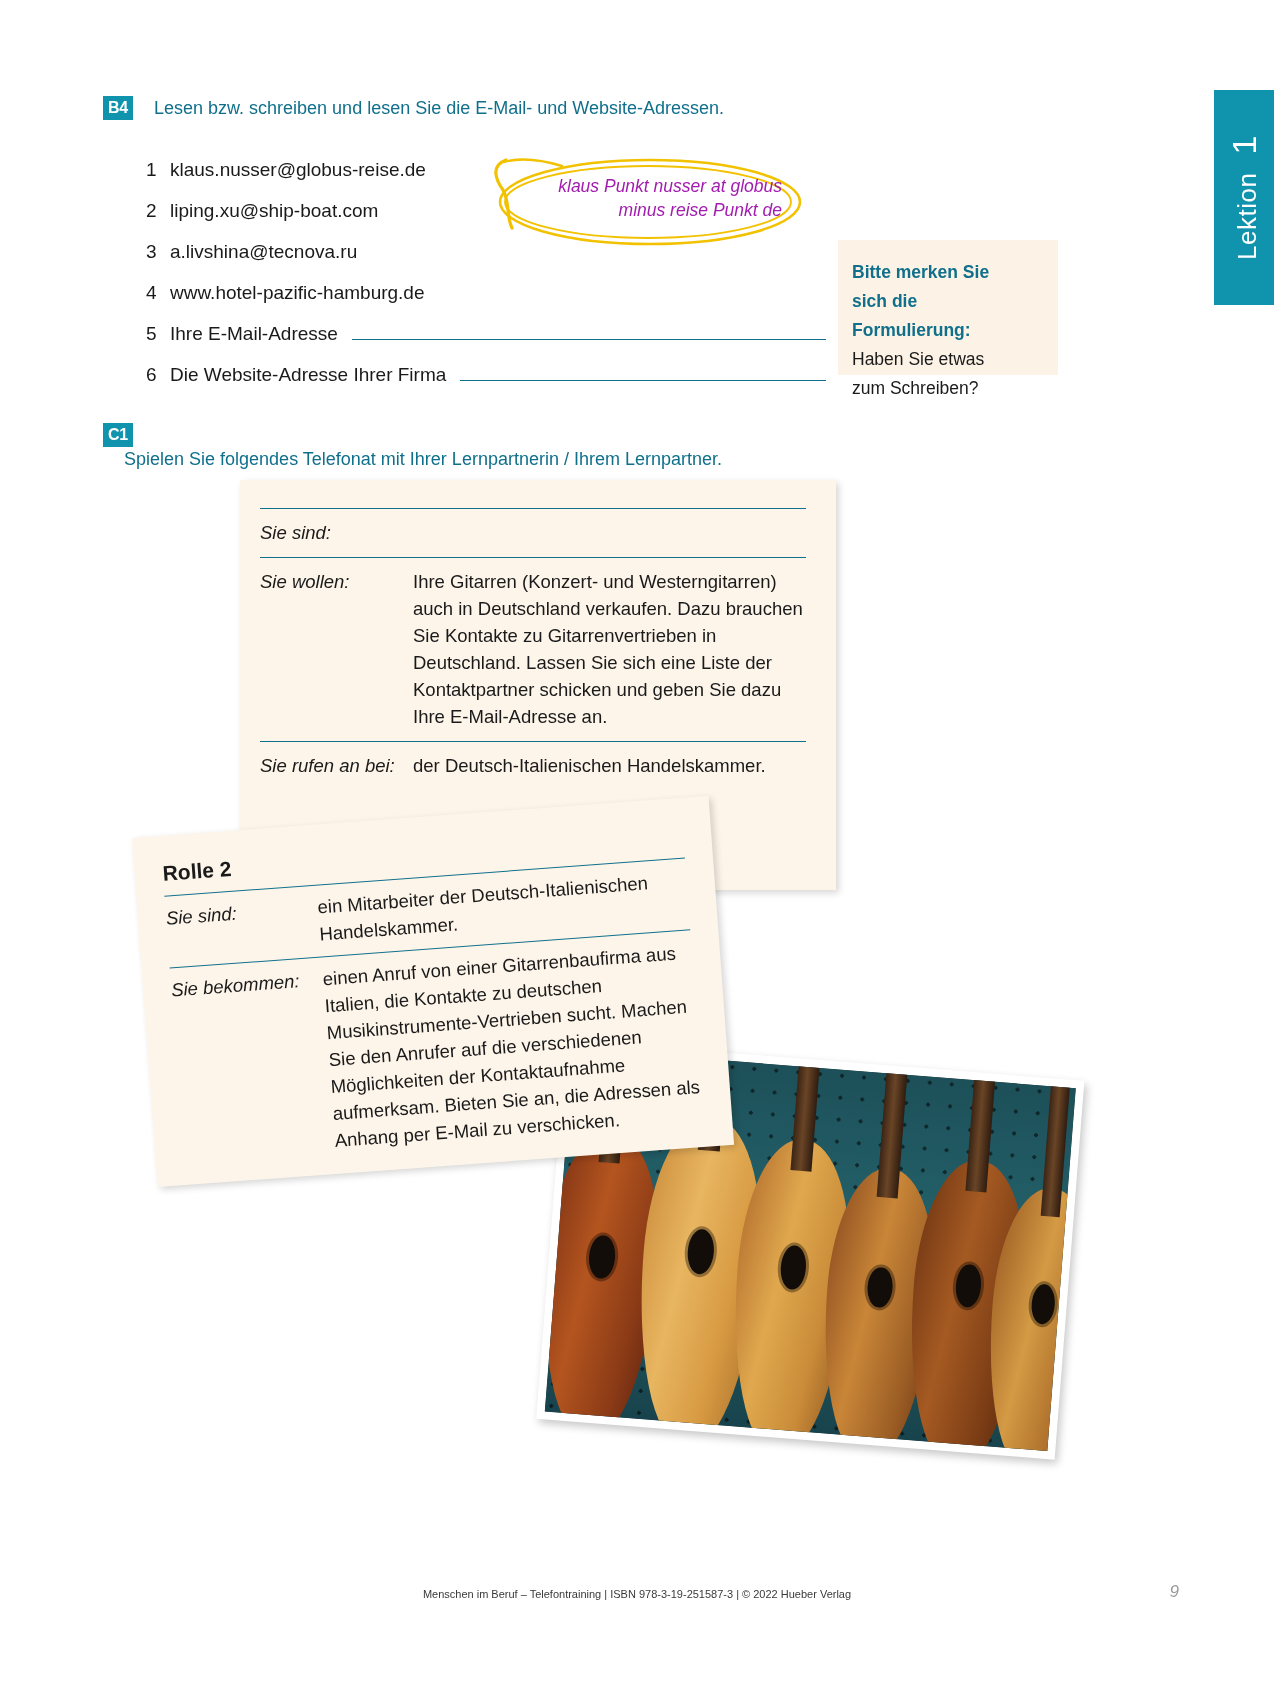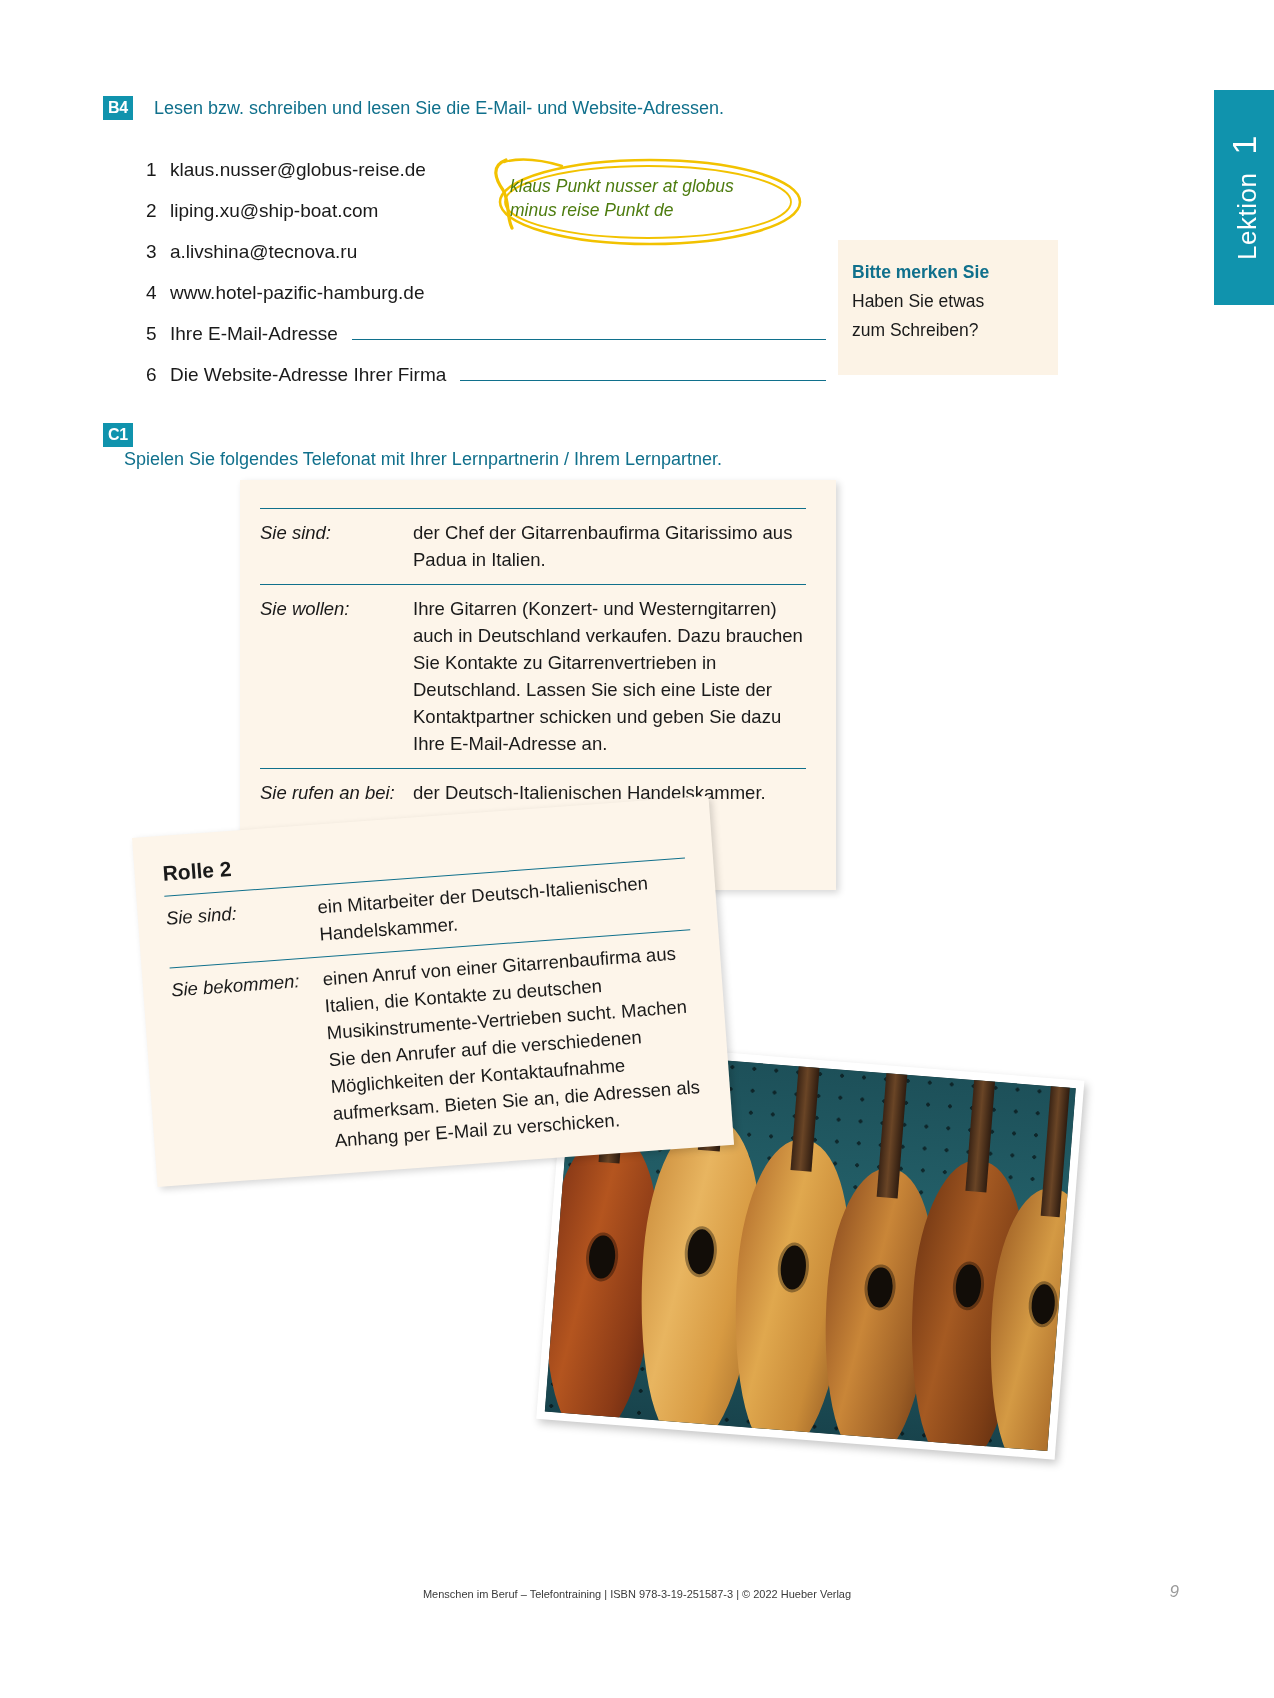--- a/index.html
+++ b/index.html
@@ -99,24 +99,24 @@
     top: 150px;
     width: 350px;
     height: 100px;
   }
   .bubble-wrap svg { position: absolute; inset: 0; }
   .bubble-text {
     position: absolute;
     left: 40px;
     top: 24px;
     width: 272px;
-    text-align: left;
+    text-align: right;
     font-size: 17.5px;
     font-style: italic;
-    color: #4d7c0f;
+    color: #a21caf;
     line-height: 24px;
   }
 
   
   .merken-box {
     position: absolute;
     left: 838px;
     top: 240px;
     width: 220px;
     height: 135px;
@@ -296,34 +296,34 @@
     <path d="M 34 12 C 52 7 72 10 92 16" fill="none" stroke="#f2c200" stroke-width="2.4" stroke-linecap="round"></path>
   </svg>
   <div class="bubble-text">
     <div>klaus Punkt nusser at globus</div>
     <div>minus reise Punkt de</div>
   </div>
 </div>
 
 <div class="merken-box">
   <div class="merken-line hl">Bitte merken Sie</div>
+  <div class="merken-line hl">sich die Formulierung:</div>
   <div class="merken-line">Haben Sie etwas</div>
   <div class="merken-line">zum Schreiben?</div>
 </div>
 
 <div class="task-head" style="left:103px; top:423px;flex-direction:column;">
   <span class="task-badge">C1</span>
   <span class="task-title">Spielen Sie folgendes Telefonat mit Ihrer Lernpartnerin / Ihrem Lernpartner.</span>
 </div>
 
 <div class="card" id="rolle1">
   <div class="rule"></div>
   <div class="kv">
     <span class="k">Sie sind:</span>
-    <span class="v">der Chef der Gitarrenbaufirma Gitarissimo aus Padua in Italien.</span>
   </div>
   <div class="rule"></div>
   <div class="kv">
     <span class="k">Sie wollen:</span>
     <span class="v">Ihre Gitarren (Konzert- und Westerngitarren) auch in Deutschland verkaufen. Dazu brauchen Sie Kontakte zu Gitarrenvertrieben in Deutschland. Lassen Sie sich eine Liste der Kontaktpartner schicken und geben Sie dazu Ihre E-Mail-Adresse an.</span>
   </div>
   <div class="rule"></div>
   <div class="kv">
     <span class="k">Sie rufen an bei:</span>
     <span class="v">der Deutsch-Italienischen Handelskammer.</span>

